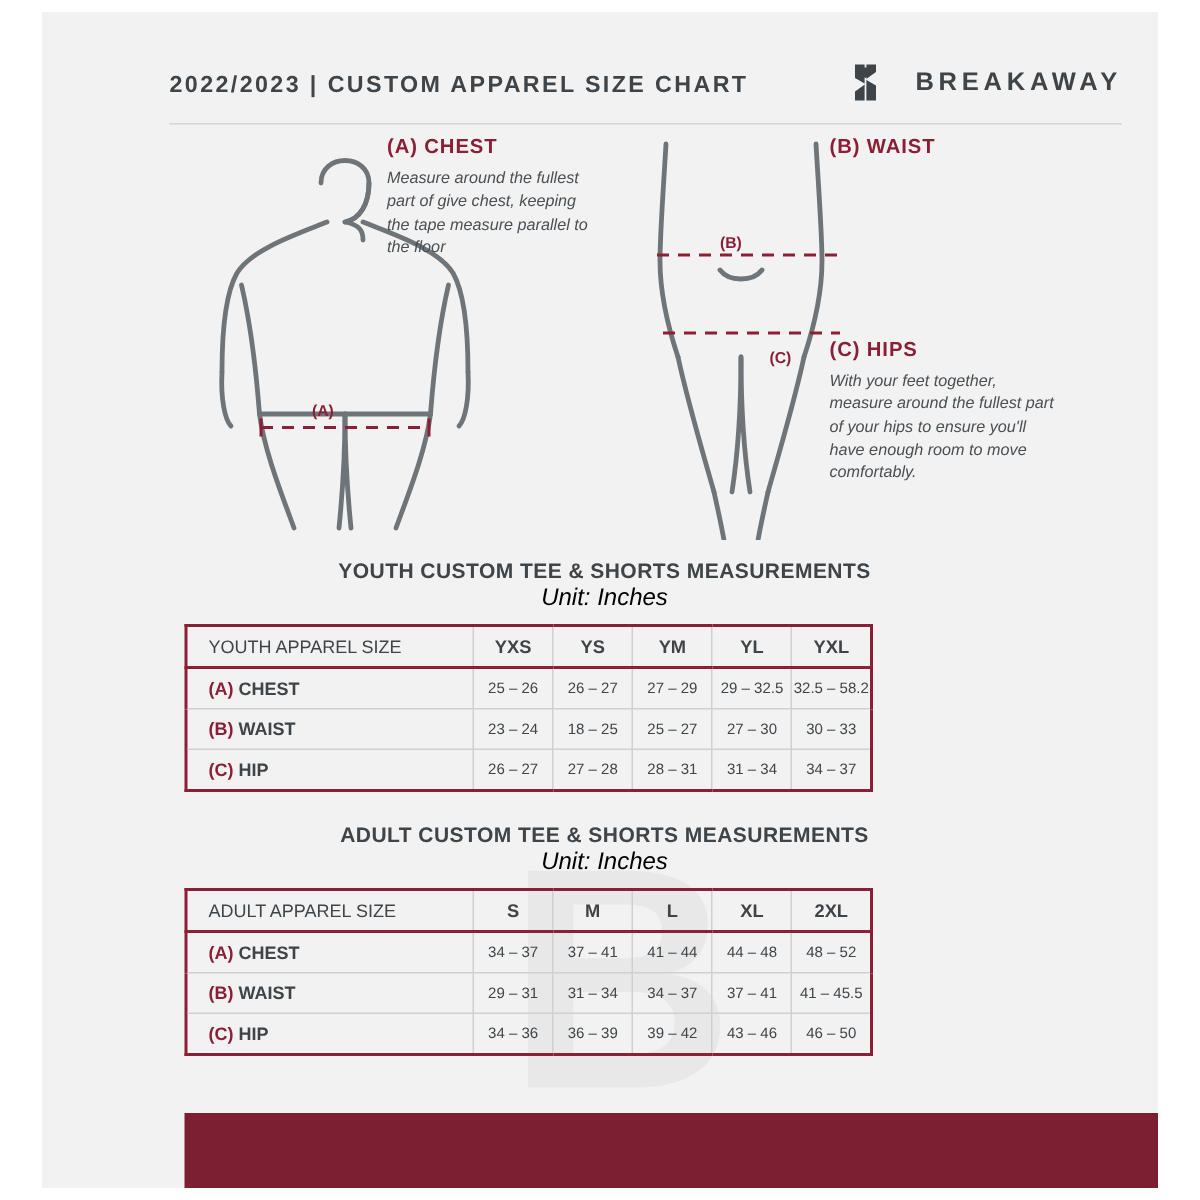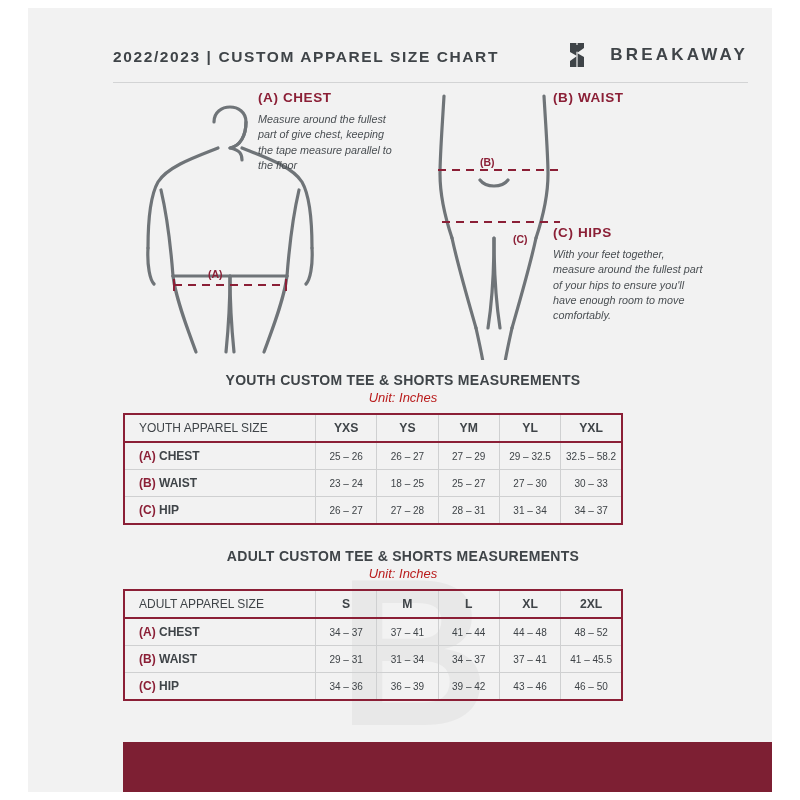--- a/index.html
+++ b/index.html
@@ -128,29 +128,29 @@
   .table-block { position: absolute; left: 95px; width: 560px; }
   .tbl-title {
     text-align: center;
     font-size: 14px;
     font-weight: bold;
     letter-spacing: 0.3px;
     color: #3f4448;
   }
   .tbl-unit {
     text-align: center;
-    font-size: 13px;
+    font-size: 16px;
     font-style: italic;
-    color: #b91c1c;
+    color: #000000;
     margin-top: 2px;
     margin-bottom: 8px;
   }
   table {
     border-collapse: collapse;
-    width: 500px;
+    width: 459px;
     table-layout: fixed;
   }
   th, td {
     border: 1px solid #cfd0d1;
     height: 26px;
     font-size: 10px;
     color: #3f4448;
     text-align: center;
     padding: 0;
   }

